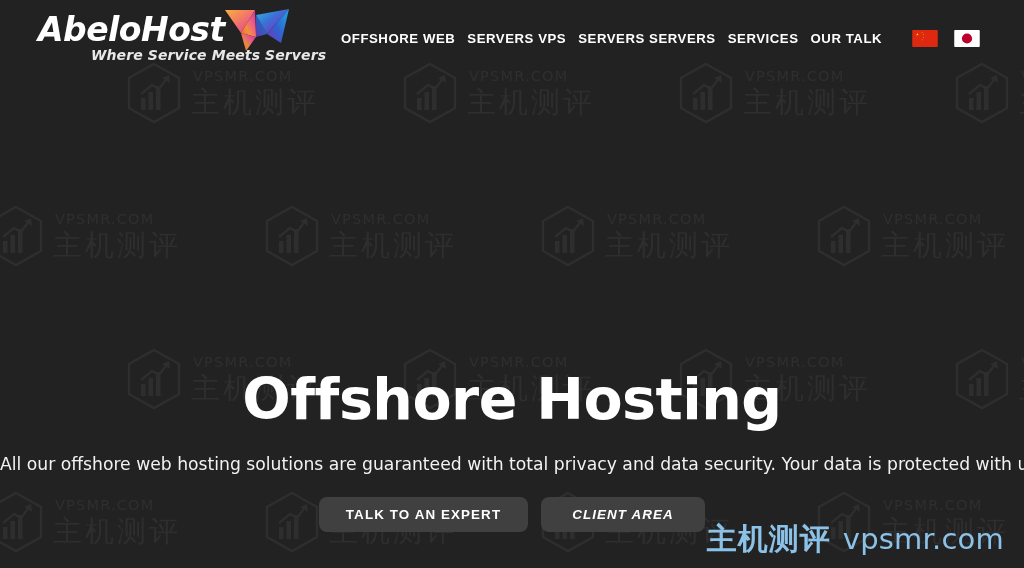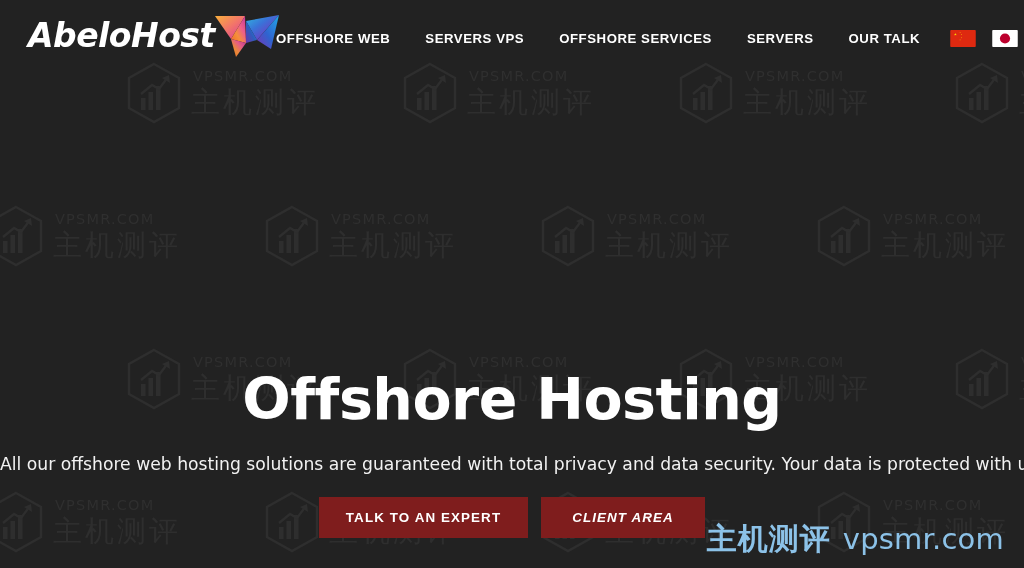--- a/index.html
+++ b/index.html
@@ -54,21 +54,21 @@
     white-space: nowrap;
   }
 
   
   .header {
     position: relative;
     z-index: 5;
     height: 74px;
     display: flex;
     align-items: center;
-    padding: 0 22px 0 28px;
+    padding: 0 22px 0 38px;
   }
 
   .brand {
     display: flex;
     flex-direction: column;
     justify-content: center;
     position: relative;
     flex: none;
     width: 248px;
     height: 66px;
@@ -104,21 +104,22 @@
     color: #e8e8e8;
     letter-spacing: 0.1px;
     margin-left: 53px;
     margin-top: -4px;
     white-space: nowrap;
   }
 
   .nav {
     display: flex;
     align-items: center;
-    gap: 35px;
+    gap: 12px;
+    margin-left: 55px;
     margin-top: 2px;
   }
   .nav-item {
     font-family: "Liberation Sans", sans-serif;
     font-weight: bold;
     font-size: 13.2px;
     letter-spacing: 0.55px;
     color: #ffffff;
     white-space: nowrap;
     text-decoration: none;
@@ -164,29 +165,29 @@
     margin-top: 24px;
     white-space: nowrap;
   }
   .hero-actions {
     margin-top: 23px;
     display: flex;
     justify-content: center;
     gap: 13px;
   }
   .btn {
-    background: #7f1d1d;
+    background: #404040;
     color: #ffffff;
     border: none;
     font-family: "Liberation Sans", sans-serif;
     font-weight: bold;
     font-size: 13.4px;
     letter-spacing: 1.1px;
-    height: 41px;
-    border-radius: 0;
+    height: 35px;
+    border-radius: 8px;
     cursor: pointer;
     white-space: nowrap;
   }
   .btn-primary { width: 209px; }
   .btn-secondary { width: 164px; font-style: italic; }
 
   
   .corner-wm {
     position: absolute;
     right: 20px;
@@ -524,27 +525,28 @@
           <path d="M26 26 L41 30 L31 44 Z" fill="url(#wingWarm)" opacity="0.95"></path>
 
           <path d="M41 8 L74 2 L52 27 Z" fill="url(#wingCool)"></path>
 
           <path d="M52 27 L74 2 L66 36 Z" fill="url(#wingCool2)"></path>
 
           <path d="M41 8 L52 27 L41 30 Z" fill="url(#wingCool2)" opacity="0.9"></path>
         </svg>
       </span>
     </div>
+    <span class="brand-tag">Where Service Meets Servers</span>
   </div>
 
   <nav class="nav">
     <a class="nav-item">OFFSHORE WEB</a>
     <a class="nav-item">SERVERS VPS</a>
-    <a class="nav-item">OFFSHORE SERVICES</a>
-    <a class="nav-item">SERVERS</a>
+    <a class="nav-item">SERVERS SERVERS</a>
+    <a class="nav-item">SERVICES</a>
     <a class="nav-item">OUR TALK</a>
   </nav>
 
   <div class="flags">
     <span class="flag">
       <svg viewBox="0 0 30 20" xmlns="http://www.w3.org/2000/svg">
         <rect width="30" height="20" fill="#de2910"></rect>
         <g fill="#ffde00">
           <polygon points="6,3.4 7.1,6.6 4.4,4.6 7.7,4.6 5,6.6"></polygon>
           <polygon points="11.5,2 12,3.4 10.8,2.6 12.3,2.6 11.1,3.4"></polygon>

